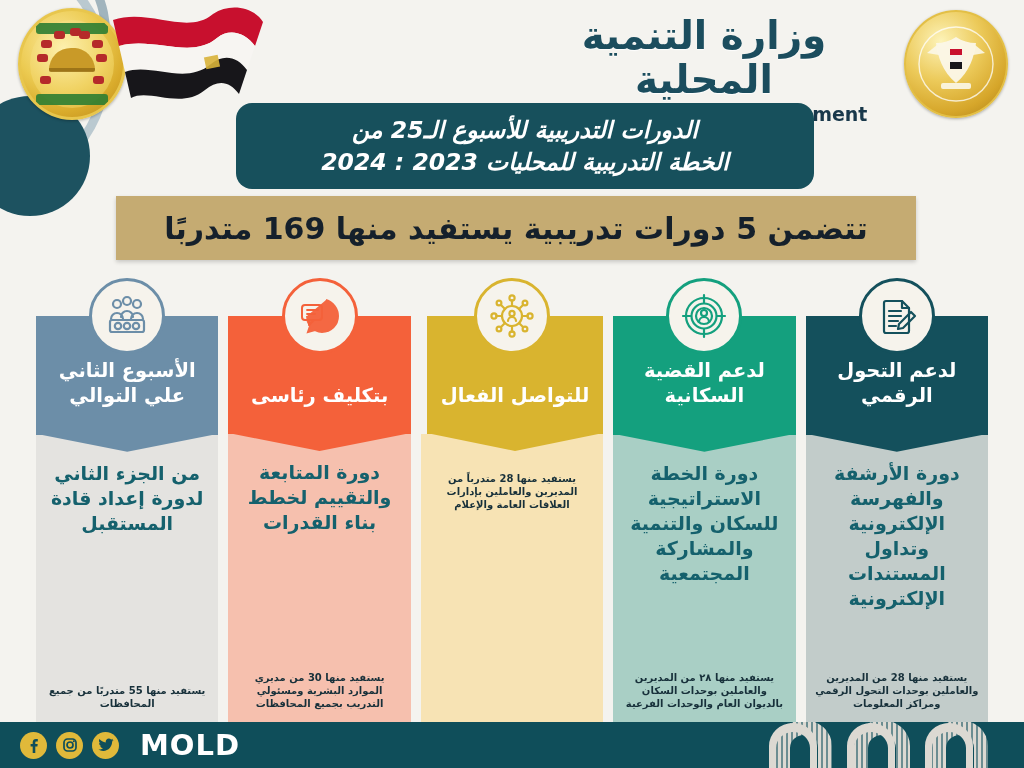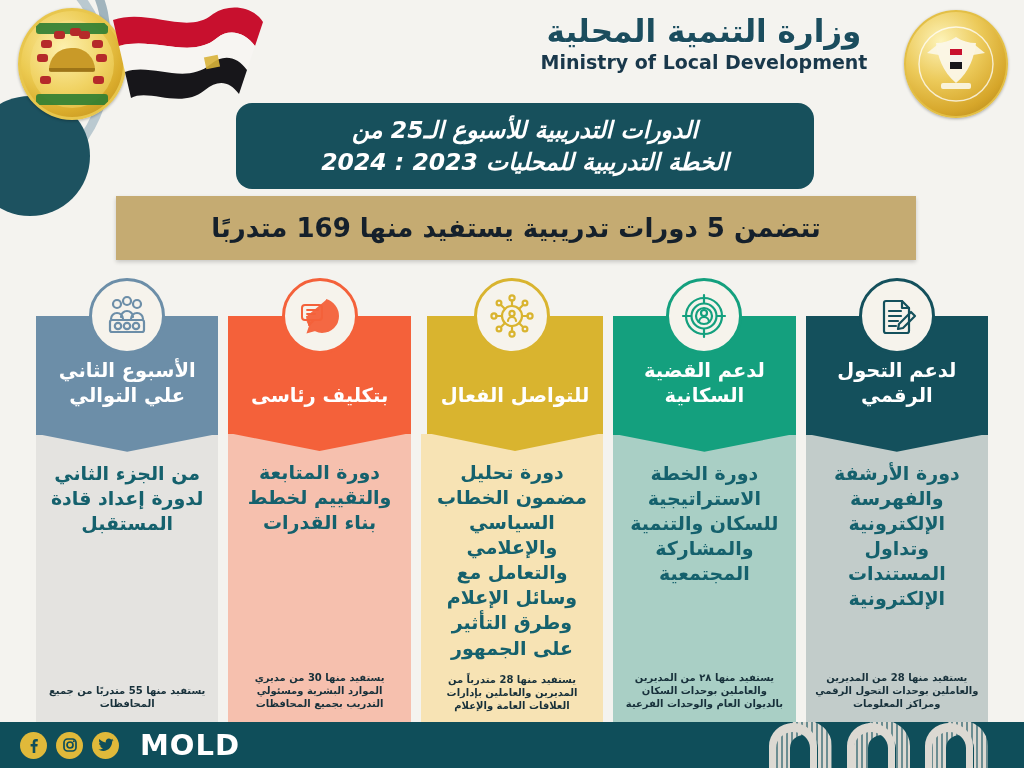--- a/index.html
+++ b/index.html
@@ -73,21 +73,21 @@
     border: 2px solid #e3bf46;
     box-shadow: 0 1px 3px rgba(0,0,0,.3);
     display: flex; align-items: center; justify-content: center;
   }
 
   .ministry {
     position: absolute; right: 130px; top: 14px;
     text-align: center; width: 380px;
   }
   .ministry .ar {
-    font-size: 31px; font-weight: bold; color: #1b4d5e;
+    font-size: 39px; font-weight: bold; color: #1b4d5e;
     letter-spacing: .5px; line-height: 1.12;
     text-shadow: 0 1px 1px rgba(255,255,255,.9);
   }
   .ministry .en {
     font-size: 19px; font-weight: bold; color: #19384b;
     margin-top: 2px; direction: ltr;
   }
 
   
   .title-banner {
@@ -104,21 +104,21 @@
 
   
   .gold-banner {
     position: absolute; left: 116px; top: 196px;
     width: 800px; height: 64px;
     background: #c5ab72;
     display: flex; align-items: center; justify-content: center;
     box-shadow: 0 2px 4px rgba(0,0,0,.18);
   }
   .gold-banner .g {
-    color: #15202b; font-size: 26px; font-weight: bold;
+    color: #15202b; font-size: 30px; font-weight: bold;
     text-align: center; line-height: 1.1;
   }
 
   
   .columns {
     position: absolute; left: 36px; top: 278px;
     width: 952px; height: 444px;
     display: flex; gap: 10px;
   }
   .col { position: relative; flex: 1 1 0; display: flex; flex-direction: column; }
@@ -302,21 +302,20 @@
             <circle cx="36" cy="10" r="2.4" stroke="#d9b42f" fill="none" stroke-width="2.2" stroke-linecap="round" stroke-linejoin="round"></circle>
             <circle cx="10" cy="10" r="2.4" stroke="#d9b42f" fill="none" stroke-width="2.2" stroke-linecap="round" stroke-linejoin="round"></circle>
             <circle cx="36" cy="36" r="2.4" stroke="#d9b42f" fill="none" stroke-width="2.2" stroke-linecap="round" stroke-linejoin="round"></circle>
             <circle cx="10" cy="36" r="2.4" stroke="#d9b42f" fill="none" stroke-width="2.2" stroke-linecap="round" stroke-linejoin="round"></circle>
           </svg>
         </div>
         <div class="col-head" style="background:#d9b42f;margin-left:6px;">
           <span>للتواصل الفعال</span>
         </div>
         <div class="col-body" style="background:#f7e3b4;">
-          <div class="col-title" style="color:#15616d;">دورة تحليل مضمون الخطاب السياسي والإعلامي والتعامل مع وسائل الإعلام وطرق التأثير على الجمهور</div>
           <div class="col-note">يستفيد منها 28 متدرباً من المديرين والعاملين بإدارات العلاقات العامة والإعلام</div>
         </div>
       </div>
       <div class="col">
         <div class="col-icon" style="border-color:#f4613a;">
           <svg width="46" height="44" viewBox="0 0 46 44">
             <path d="M29,6 c7,2 12,9 12,16 c0,9 -7,16 -16,16 c-3,0 -5,-1 -7,-2 l-7,2 2,-6 c-2,-3 -3,-6 -3,-10" stroke="#f4613a" fill="#f4613a" stroke-width="2" opacity=".95"></path>
             <rect x="5" y="11" width="20" height="15" rx="3" stroke="#f4613a" fill="none" stroke-width="2"></rect>
             <path d="M10,16 h11 M10,20 h8" stroke="#f4613a" stroke-width="1.8" stroke-linecap="round"></path>
             <path d="M12,26 l0,5 5,-5" stroke="#f4613a" fill="none" stroke-width="2" stroke-linejoin="round"></path>

